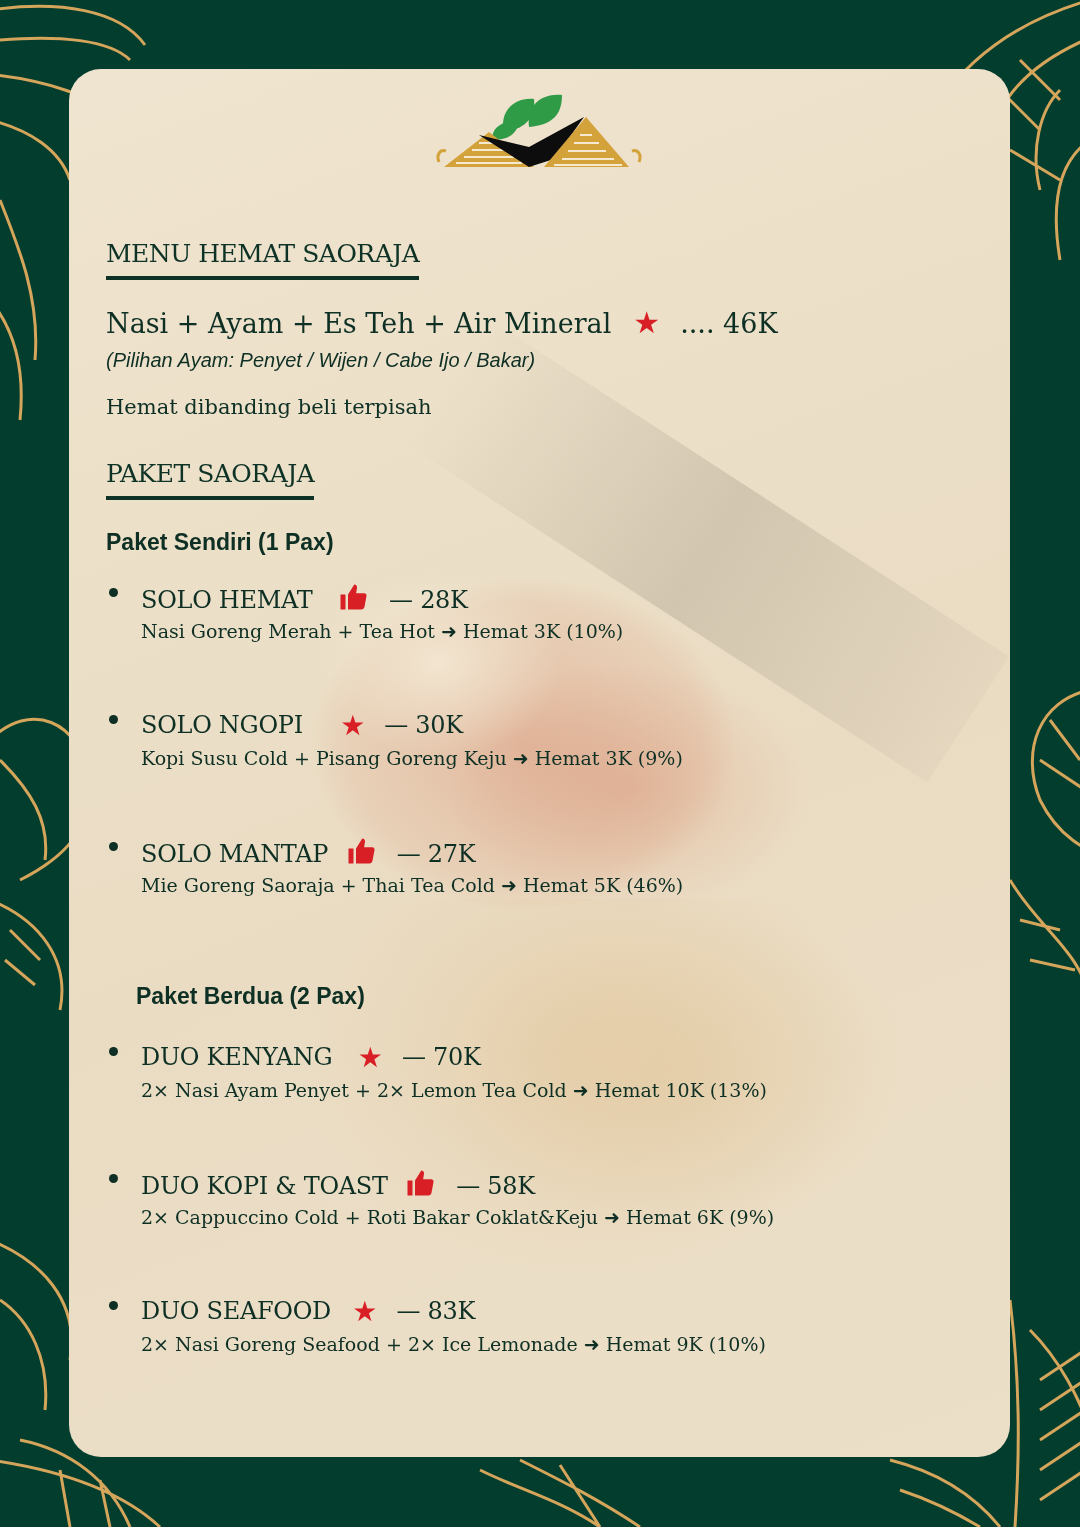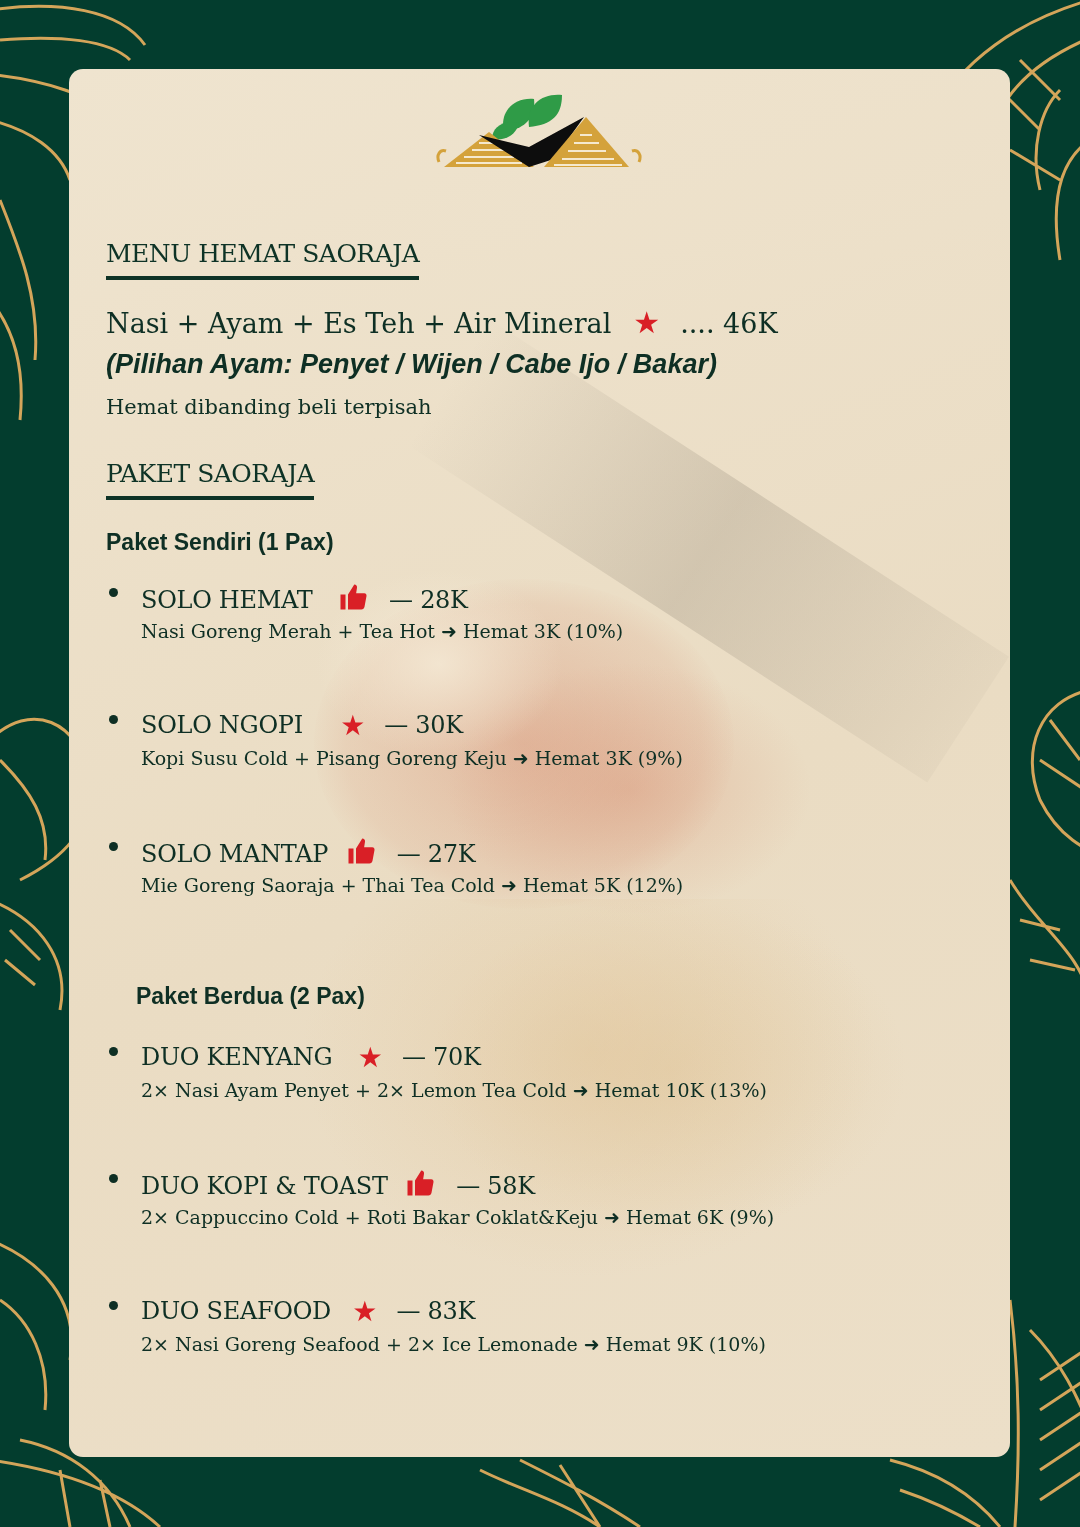--- a/index.html
+++ b/index.html
@@ -4,21 +4,21 @@
 <style>
   html, body { margin:0; padding:0; }
   body {
     width:1080px; height:1527px; position:relative; overflow:hidden;
     background:#033d2e;
     font-family:"DejaVu Serif", serif;
   }
   .leaves { position:absolute; inset:0; width:1080px; height:1527px; }
   .card {
     position:absolute; left:69px; top:69px; width:941px; height:1388px;
-    border-radius:14px;
+    border-radius:32px;
     background:
       radial-gradient(ellipse 260px 180px at 560px 720px, rgba(214,140,110,0.35), rgba(0,0,0,0) 70%),
       radial-gradient(ellipse 340px 240px at 600px 1000px, rgba(220,190,140,0.35), rgba(0,0,0,0) 70%),
       linear-gradient(160deg, #efe4cf 0%, #eadcc3 55%, #ecdfc8 100%);
     overflow:hidden;
   }
   .shadow-beam {
     position:absolute; left:420px; top:250px; width:620px; height:150px;
     background:linear-gradient(90deg, rgba(120,110,95,0.0), rgba(120,110,95,0.22), rgba(120,110,95,0.05));
     transform:rotate(33deg); transform-origin:left top;
@@ -37,22 +37,22 @@
   }
   .logo { position:absolute; left:365px; top:18px; width:210px; height:90px; }
   .content { position:absolute; left:37px; top:0; right:30px; color:#0e2f24; }
   .section-title {
     position:absolute; font-size:25px; letter-spacing:-0.5px; font-weight:normal;
     color:#0e3326; padding-bottom:8px; border-bottom:4px solid #0e3326; white-space:nowrap;
   }
   .main-line { position:absolute; font-size:27px; white-space:nowrap; }
   .main-line .star { color:#d91f26; margin:0 20px 0 22px; font-size:30px; }
   .sub-italic {
-    position:absolute; font-family:"Liberation Sans", sans-serif; font-style:italic; font-weight:bold;
-    font-size:27px; white-space:nowrap;
+    position:absolute; font-family:"Liberation Sans", sans-serif; font-style:italic; font-weight:normal;
+    font-size:20px; white-space:nowrap;
   }
   .plain { position:absolute; font-size:21px; white-space:nowrap; }
   .group-title {
     position:absolute; font-family:"Liberation Sans", sans-serif; font-weight:bold; font-size:23px; white-space:nowrap;
   }
   .item { position:absolute; left:0; }
   .item .bullet { position:absolute; left:3px; top:10px; width:9px; height:9px; border-radius:50%; background:#0e2f24; }
   .item .name { position:absolute; left:35px; top:4px; font-size:24px; white-space:nowrap; letter-spacing:-0.3px; }
   .item .desc { position:absolute; left:35px; top:42px; font-size:19px; white-space:nowrap; }
   .icon-star { color:#d91f26; font-size:28px; display:inline-block; vertical-align:-2px; }
@@ -150,21 +150,21 @@
 
     <div class="item" style="top:763px;">
       <span class="bullet"></span>
       <div class="name">
         <span>SOLO MANTAP</span>
         <svg class="icon-thumb" style="margin:0 14px 0 10px;" viewBox="0 0 24 24">
             <path fill="#d91f26" d="M2 10h4v12H2z M8 22V10l5-8c1.5 0 2.5 1 2.2 2.6L14.5 9H21c1.2 0 2 1 1.8 2.2l-1.6 8.6c-.2 1.3-1.2 2.2-2.5 2.2z"></path>
           </svg>
         <span>— 27K</span>
       </div>
-      <div class="desc">Mie Goreng Saoraja + Thai Tea Cold ➜ Hemat 5K (12%)</div>
+      <div class="desc">Mie Goreng Saoraja + Thai Tea Cold ➜ Hemat 5K (46%)</div>
     </div>
 
     <div class="group-title" style="top:914px;margin-left:30px;">Paket Berdua (2 Pax)</div>
 
     <div class="item" style="top:968px;">
       <span class="bullet"></span>
       <div class="name">
         <span>DUO KENYANG</span>
         <span class="icon-star" style="margin:0 12px 0 18px;">★</span>
         <span>— 70K</span>

